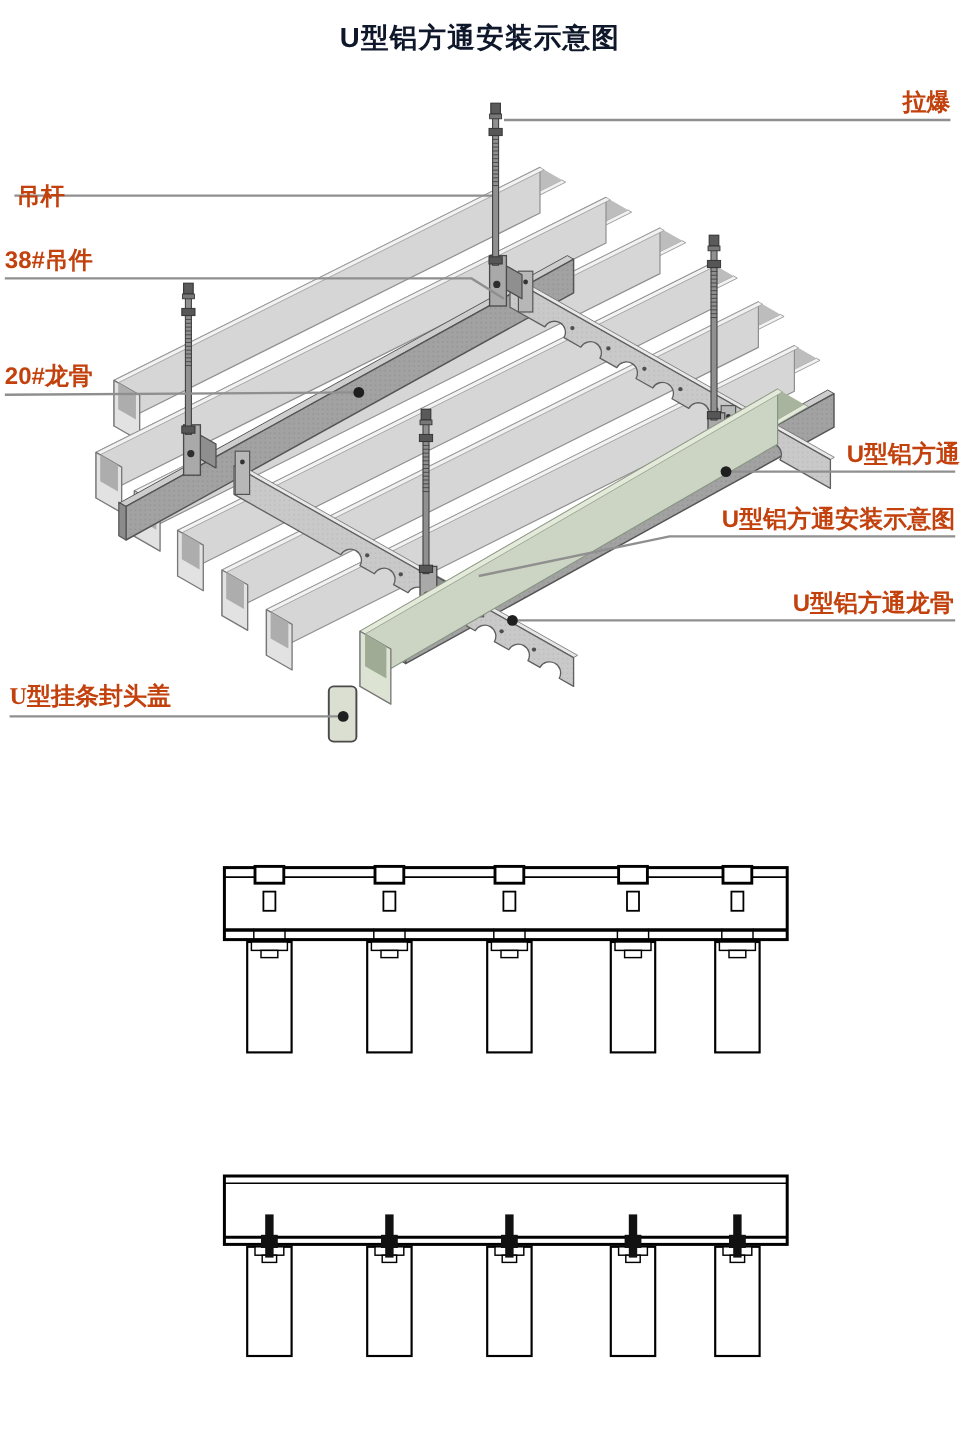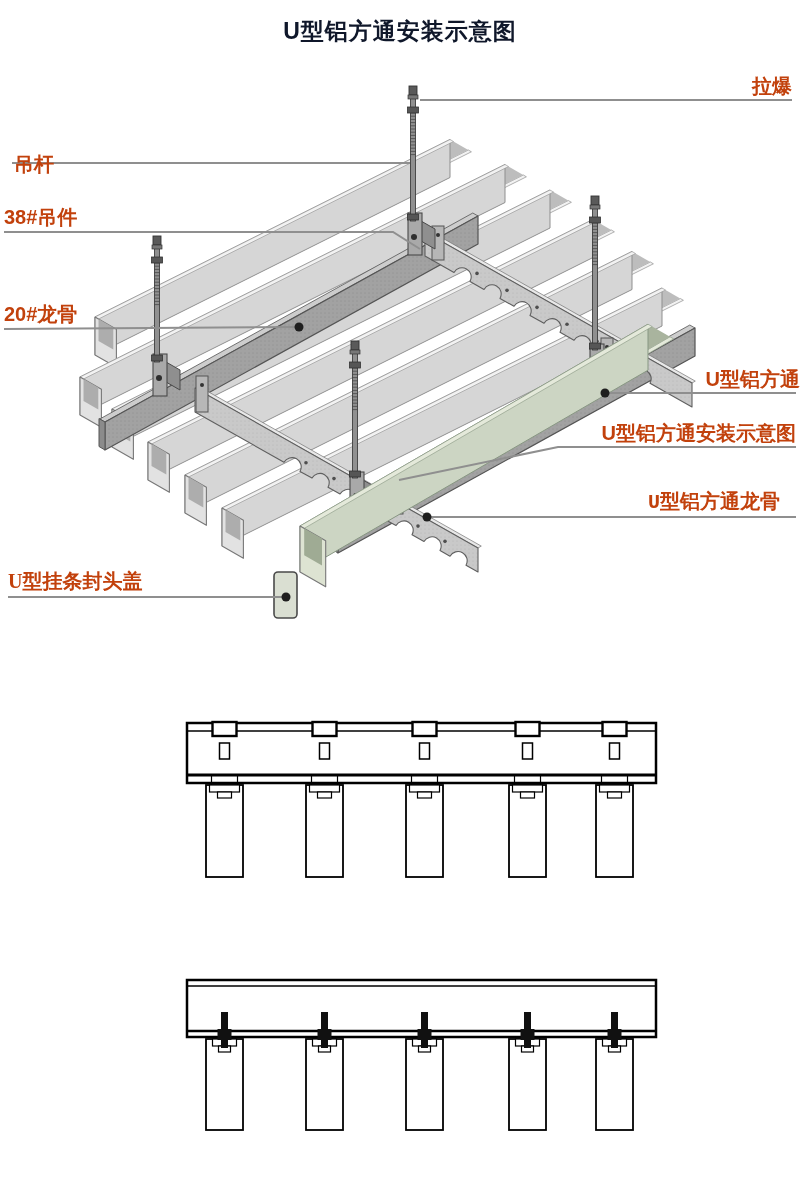--- a/index.html
+++ b/index.html
@@ -377,15 +377,15 @@
         </g>
       </g>
     </svg>
 
   <div class="lbl" style="right:8px;top:74px;">拉爆</div>
   <div class="lbl" style="left:14px;top:136px;margin-top:16px;">吊杆</div>
   <div class="lbl" style="left:4px;top:205px;text-align:center;">38#吊件</div>
   <div class="lbl" style="left:4px;top:302px;">20#龙骨</div>
   <div class="lbl" style="right:0;top:367px;">U型铝方通</div>
   <div class="lbl" style="right:4px;top:421px;">U型铝方通安装示意图</div>
-  <div class="lbl" style="right:20px;top:491px;font-family:Liberation Mono, monospace;">U型铝方通龙骨</div>
+  <div class="lbl" style="right:5px;top:491px;">U型铝方通龙骨</div>
   <div class="lbl" style="left:8px;top:569px;font-family:Liberation Serif, serif;">U型挂条封头盖</div>
 </div>
 
 </body></html>

